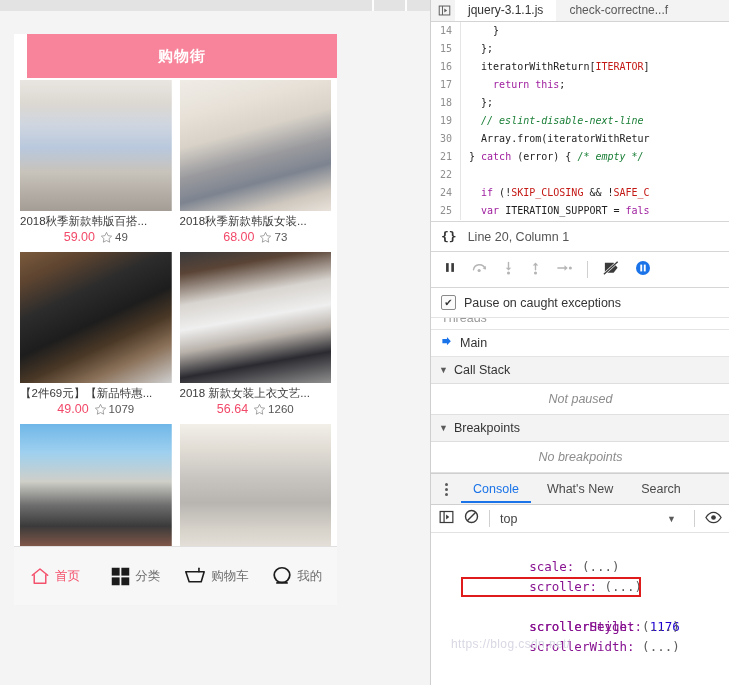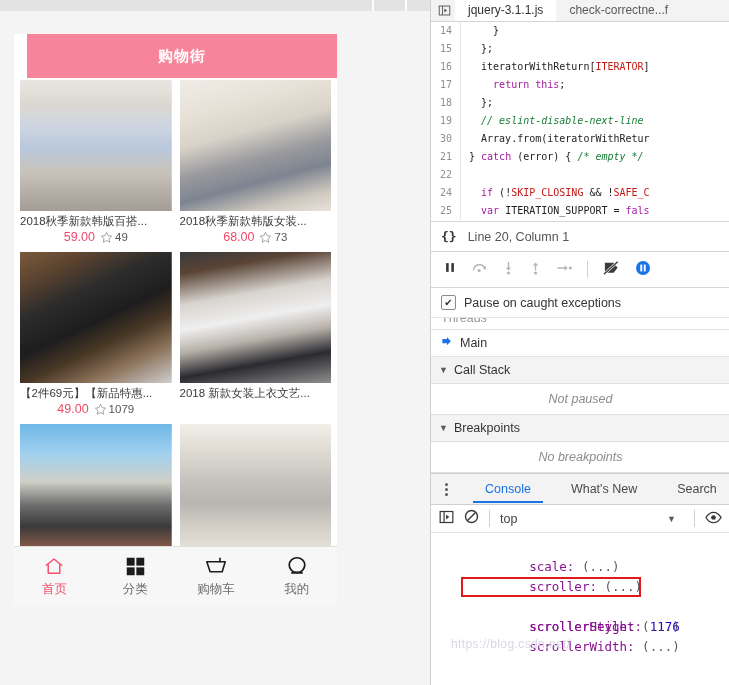--- a/index.html
+++ b/index.html
@@ -59,21 +59,21 @@
   }
   .goods-price{font-size:12.5px;color:#f24a6a;}
   .star-wrap{display:flex;align-items:center;gap:2px;}
   .goods-fav{font-size:11.5px;color:#555;}
   .tabbar{
     position:absolute;left:0;bottom:0;width:323px;height:58px;
     background:#f7f7f7;border-top:1px solid #e0e0e0;
     display:flex;align-items:center;
   }
   .tab{
-    flex:1;display:flex;flex-direction:column;align-items:center;
+    flex:1;display:flex;flex-direction:row;align-items:center;
     justify-content:center;gap:4px;
   }
   .tab-label{font-size:12.5px;color:#6d6d6d;}
   .tab.active .tab-label{color:#f4516c;}
   .tab-ico{height:22px;display:flex;align-items:flex-end;}
 
   
   .right-pane{
     position:absolute;left:430px;top:0;width:299px;height:685px;
     background:#ffffff;border-left:1px solid #cfcfcf;overflow:hidden;
@@ -152,21 +152,21 @@
     font-size:12.5px;color:#333;
   }
   .caret{font-size:9px;color:#5a5a5a;}
   .empty-row{
     height:30px;display:flex;align-items:center;justify-content:center;
     font-size:12.5px;color:#8c8c8c;font-style:italic;background:#fff;
     border-bottom:1px solid #e0e0e0;
   }
 
   .console-tabs{
-    height:30px;display:flex;align-items:center;gap:16px;background:#f3f3f3;
+    height:30px;display:flex;align-items:center;gap:4px;background:#f3f3f3;
     border-top:1px solid #cfcfcf;border-bottom:1px solid #cfcfcf;padding-left:4px;
   }
   .kebab{width:22px;display:flex;flex-direction:column;align-items:center;gap:2px;}
   .kebab i{width:3px;height:3px;background:#5a5a5a;border-radius:50%;display:block;}
   .ctab{
     font-size:12.5px;color:#4a4a4a;padding:0 12px;line-height:28px;height:28px;
     box-sizing:border-box;
   }
   .ctab.active{color:#1a73e8;border-bottom:2px solid #1a73e8;}
 
@@ -261,20 +261,29 @@
                 </svg>
                 <span class="goods-fav">1079</span>
               </span>
             </div>
           </div>
 
           <div class="goods-cell">
             <div class="goods-img" style="background-image:linear-gradient(170deg,#3a3a3c 0%,#5a4436 14%,#d8d4cf 34%,#efefef 50%,#b9b2ab 64%,#2a2a30 80%,#8f8f8f 100%);">
             </div>
             <div class="goods-title">2018 新款女装上衣文艺...</div>
+            <div class="goods-meta">
+              <span class="goods-price">56.64</span>
+              <span class="star-wrap">
+                <svg width="13" height="13" viewBox="0 0 24 24">
+                  <path d="M12 2.5l2.9 6.1 6.6.9-4.8 4.6 1.2 6.6L12 17.6 6.1 20.7l1.2-6.6L2.5 9.5l6.6-.9z" fill="none" stroke="#8a8a8a" stroke-width="1.4" stroke-linejoin="round"></path>
+                </svg>
+                <span class="goods-fav">1260</span>
+              </span>
+            </div>
           </div>
 
           <div class="goods-cell">
             <div class="goods-img" style="background-image:linear-gradient(180deg,#6fb7e8 0%,#9fd0ef 22%,#cfcfc8 44%,#6e6e6e 62%,#3a3a3a 78%,#a0644f 100%);">
             </div>
           </div>
 
           <div class="goods-cell">
             <div class="goods-img" style="background-image:linear-gradient(180deg,#f2efe9 0%,#e0dcd4 20%,#c9c6c2 40%,#b8b4b0 60%,#d6d2ca 80%,#eae6df 100%);">
             </div>

